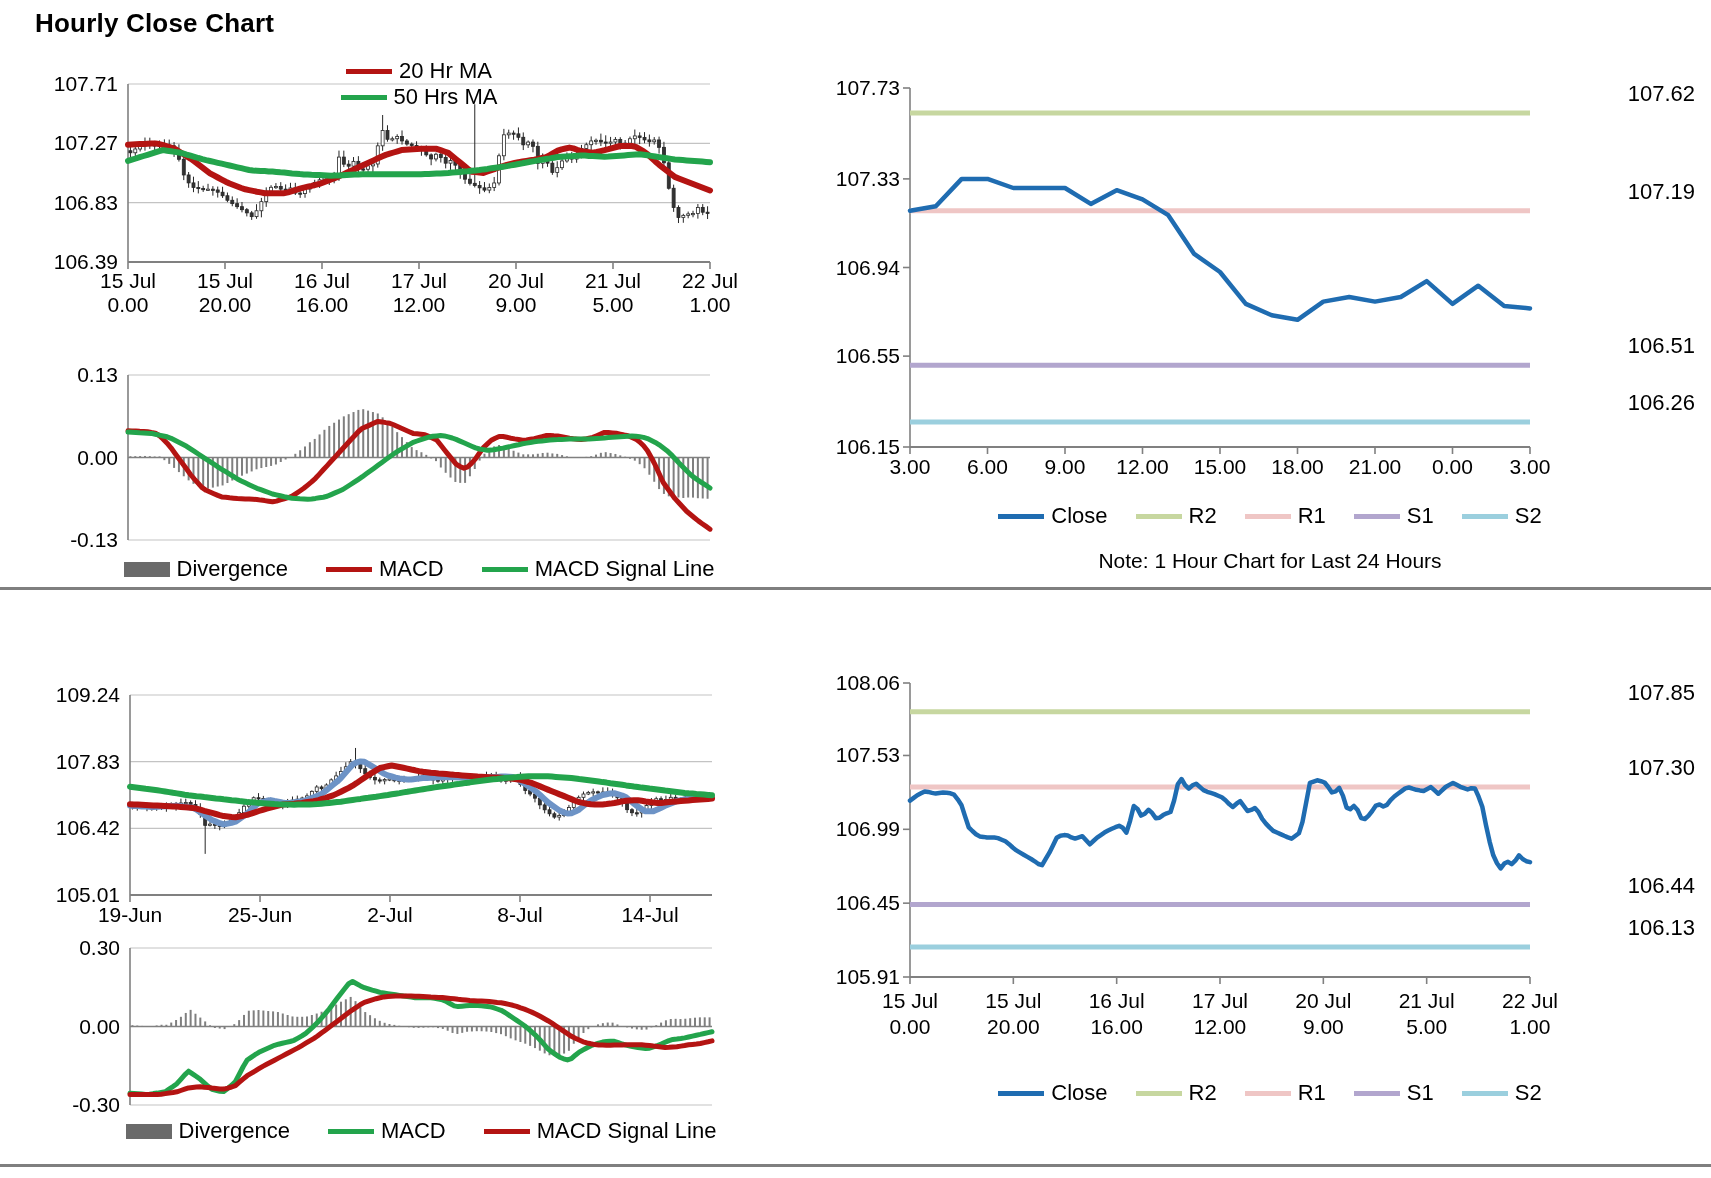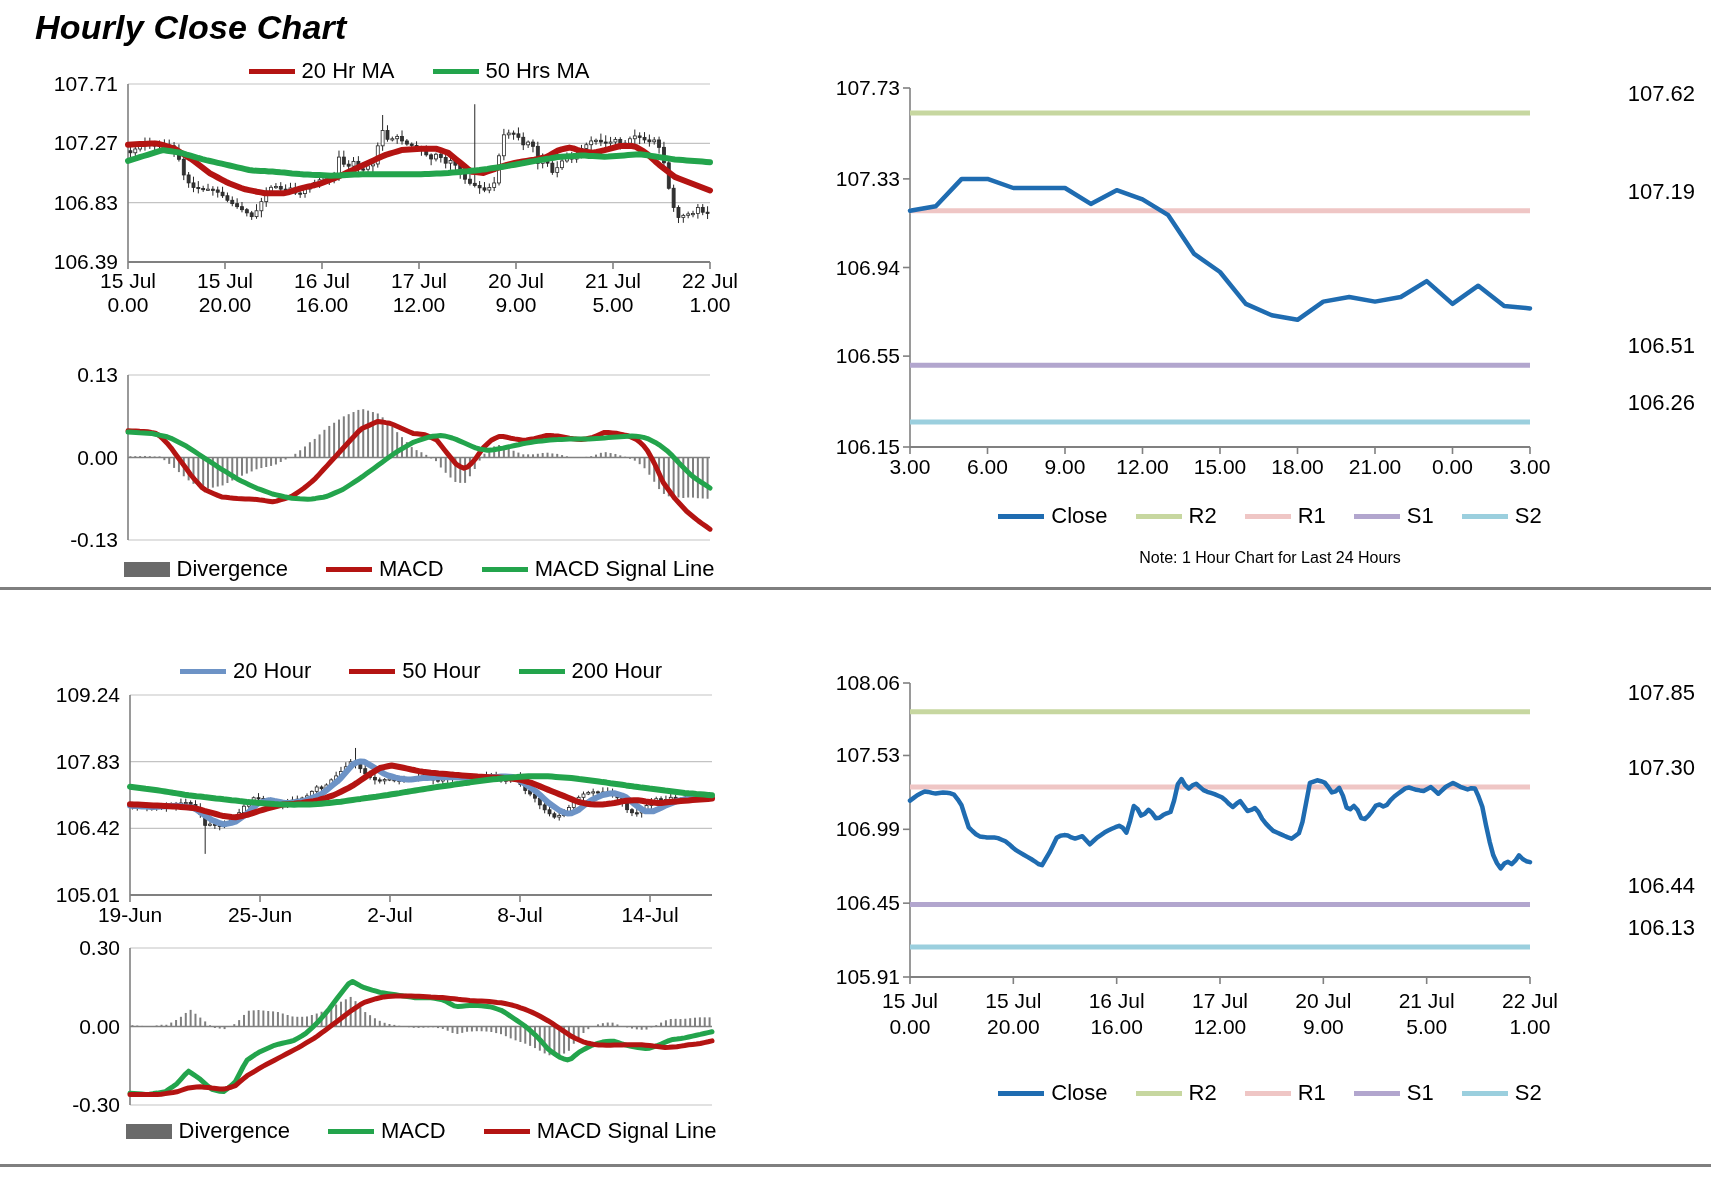--- a/index.html
+++ b/index.html
@@ -1,37 +1,37 @@
 <!DOCTYPE html>
 <html><head>
 <meta charset="utf-8">
 <style>
   html,body{margin:0;padding:0;background:#fff;}
   #canvas{position:relative;width:1711px;height:1178px;background:#ffffff;overflow:hidden;
           font-family:"Liberation Sans",sans-serif;color:#000;}
-  .chart-title{position:absolute;font-size:34px;font-weight:bold;letter-spacing:0.2px;font-style:italic;}
+  .chart-title{position:absolute;font-size:26px;font-weight:bold;letter-spacing:0.2px;}
   .legend{position:absolute;display:flex;justify-content:center;align-items:center;}
   .legend-item{display:flex;align-items:center;margin:0 19px;}
   .legend-sm .legend-item{margin:0 14px;}
   .swatch-line{display:inline-block;width:46px;height:5px;margin-right:7px;}
   .swatch-block{display:inline-block;width:46px;height:15px;margin-right:7px;}
   .legend-label{font-size:22px;white-space:nowrap;}
-  .note{position:absolute;font-size:16px;text-align:center;}
+  .note{position:absolute;font-size:21px;text-align:center;}
   .separator{position:absolute;left:0;width:1711px;height:3px;background:#7f7f7f;}
   svg{position:absolute;overflow:visible;}
   svg text{font-family:"Liberation Sans",sans-serif;fill:#000;}
 </style>
 </head>
 <body>
 
 <div id="canvas">
 
   <div class="chart-title" style="left:35px;top:8px;">Hourly Close Chart</div>
 
-  <div class="legend" id="legend-tl" style="left:128px;top:58px;width:582px;">
+  <div class="legend" id="legend-tl" style="left:128px;top:58px;width:582px;flex-direction:column;">
       <span class="legend-item">
         <span class="swatch-line" style="background: rgb(180, 20, 18);"></span>
         <span class="legend-label">20 Hr MA</span>
       </span>
       <span class="legend-item">
         <span class="swatch-line" style="background: rgb(35, 164, 76);"></span>
         <span class="legend-label">50 Hrs MA</span>
       </span>
     </div>
   <svg id="svg-hourly-candles" style="left:20px;top:40px;" width="740" height="310">
@@ -548,34 +548,20 @@
       <span class="legend-item">
         <span class="swatch-line" style="background: rgb(155, 207, 222);"></span>
         <span class="legend-label">S2</span>
       </span>
     </div>
   <div class="note" style="left:910px;top:549px;width:720px;">Note: 1 Hour Chart for Last 24 Hours</div>
 
   <div class="separator" style="top:587px;"></div>
 
 
-  <div class="legend" id="legend-bl" style="left:130px;top:658px;width:582px;">
-      <span class="legend-item">
-        <span class="swatch-line" style="background: rgb(109, 147, 198);"></span>
-        <span class="legend-label">20 Hour</span>
-      </span>
-      <span class="legend-item">
-        <span class="swatch-line" style="background: rgb(180, 20, 18);"></span>
-        <span class="legend-label">50 Hour</span>
-      </span>
-      <span class="legend-item">
-        <span class="swatch-line" style="background: rgb(35, 164, 76);"></span>
-        <span class="legend-label">200 Hour</span>
-      </span>
-    </div>
   <svg id="svg-fourhourly-candles" style="left:20px;top:680px;" width="740" height="290">
       <g>
         <line x1="110" y1="15" x2="692" y2="15" stroke="#C3C3C3" stroke-width="1.2"></line>
         <line x1="110" y1="81.66666666666666" x2="692" y2="81.66666666666666" stroke="#C3C3C3" stroke-width="1.2"></line>
         <line x1="110" y1="148.33333333333331" x2="692" y2="148.33333333333331" stroke="#C3C3C3" stroke-width="1.2"></line>
         <line x1="110" y1="215" x2="692" y2="215" stroke="#808080" stroke-width="2"></line>
       </g>
       <g>
         <line x1="110" y1="15" x2="110" y2="215" stroke="#808080" stroke-width="1.6"></line>
       </g>

